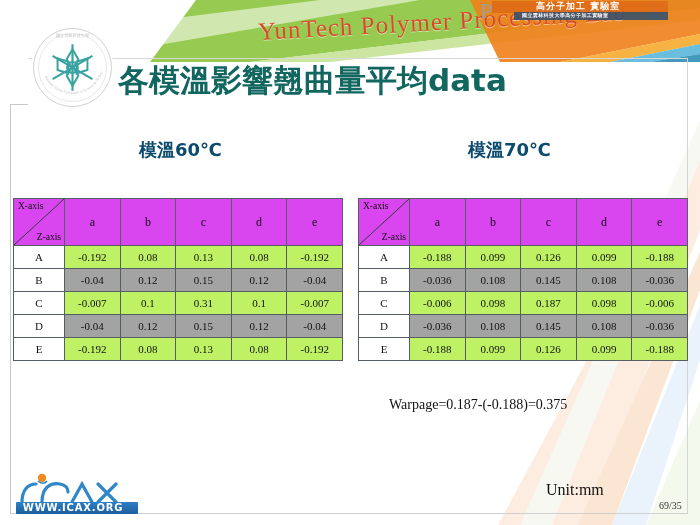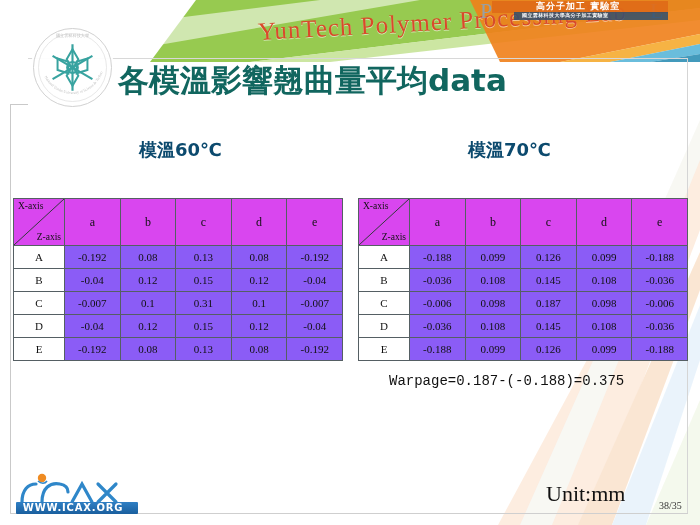--- a/index.html
+++ b/index.html
@@ -109,22 +109,22 @@
     padding:0;
     height:22px;
     line-height:22px;
   }
   table.grid thead th{
     background:#d946ef;
     height:46px;line-height:46px;
     font-size:12px;
   }
   table.grid td.rowlab{background:inherit;}
-  tr.r-odd td{background:#8b5cf6;}
-  tr.r-even td{background:#8b5cf6;}
+  tr.r-odd td{background:#bef264;}
+  tr.r-even td{background:#a3a3a3;}
 
   
   th.corner{
     position:relative;background:#3fc6c6;padding:0;
     width:50px;
   }
   th.corner .diag{
     position:absolute;left:0;top:0;width:100%;height:100%;
   }
   th.corner .xax{
@@ -138,26 +138,26 @@
     font-family:"Liberation Serif",serif;color:#111;
   }
 
   
   .warp{
     position:absolute;z-index:6;
     font-family:"Liberation Serif", serif;
     font-size:14px;color:#111111;white-space:nowrap;
   }
   .warp.left{left:73px;top:375px;}
-  .warp.right{left:389px;top:373px;font-family:Liberation Mono, monospace;}
+  .warp.right{left:389px;top:397px;}
 
   
   .unit{
     position:absolute;left:546px;top:481px;z-index:6;
-    font-family:"Liberation Serif", serif;font-size:22px;color:#111;white-space:nowrap;
+    font-family:"Liberation Serif", serif;font-size:16px;color:#111;white-space:nowrap;
   }
   .pageno{
     position:absolute;left:659px;top:500px;z-index:6;
     font-family:"Liberation Serif", serif;font-size:10px;color:#333;white-space:nowrap;
   }
 
   
   .icax{position:absolute;left:12px;top:472px;width:128px;height:46px;z-index:6;}
   .icax-band{
     position:absolute;left:4px;top:30px;width:122px;height:12px;
@@ -375,21 +375,21 @@
           <td>0.099</td>
           <td>-0.188</td>
         </tr>
       </tbody>
     </table>
   </div>
 
   <div class="warp right">Warpage=0.187-(-0.188)=0.375</div>
 
   <div class="unit">Unit:mm</div>
-  <div class="pageno">38/35</div>
+  <div class="pageno">69/35</div>
 
   <div class="icax">
     <svg viewBox="0 0 128 46" width="128" height="46">
       <g fill="none" stroke="#2f87c9" stroke-width="3.2" stroke-linecap="round">
         <path d="M10 30 C10 18, 16 12, 24 12"></path>
         <path d="M30 30 C30 16, 38 10, 48 12 C54 13, 56 16, 56 20"></path>
         <path d="M60 30 L70 12 L80 30"></path>
         <path d="M86 30 L104 12 M86 12 L104 30"></path>
       </g>
       <circle cx="30" cy="6" r="4.2" fill="#ef8b22"></circle>

